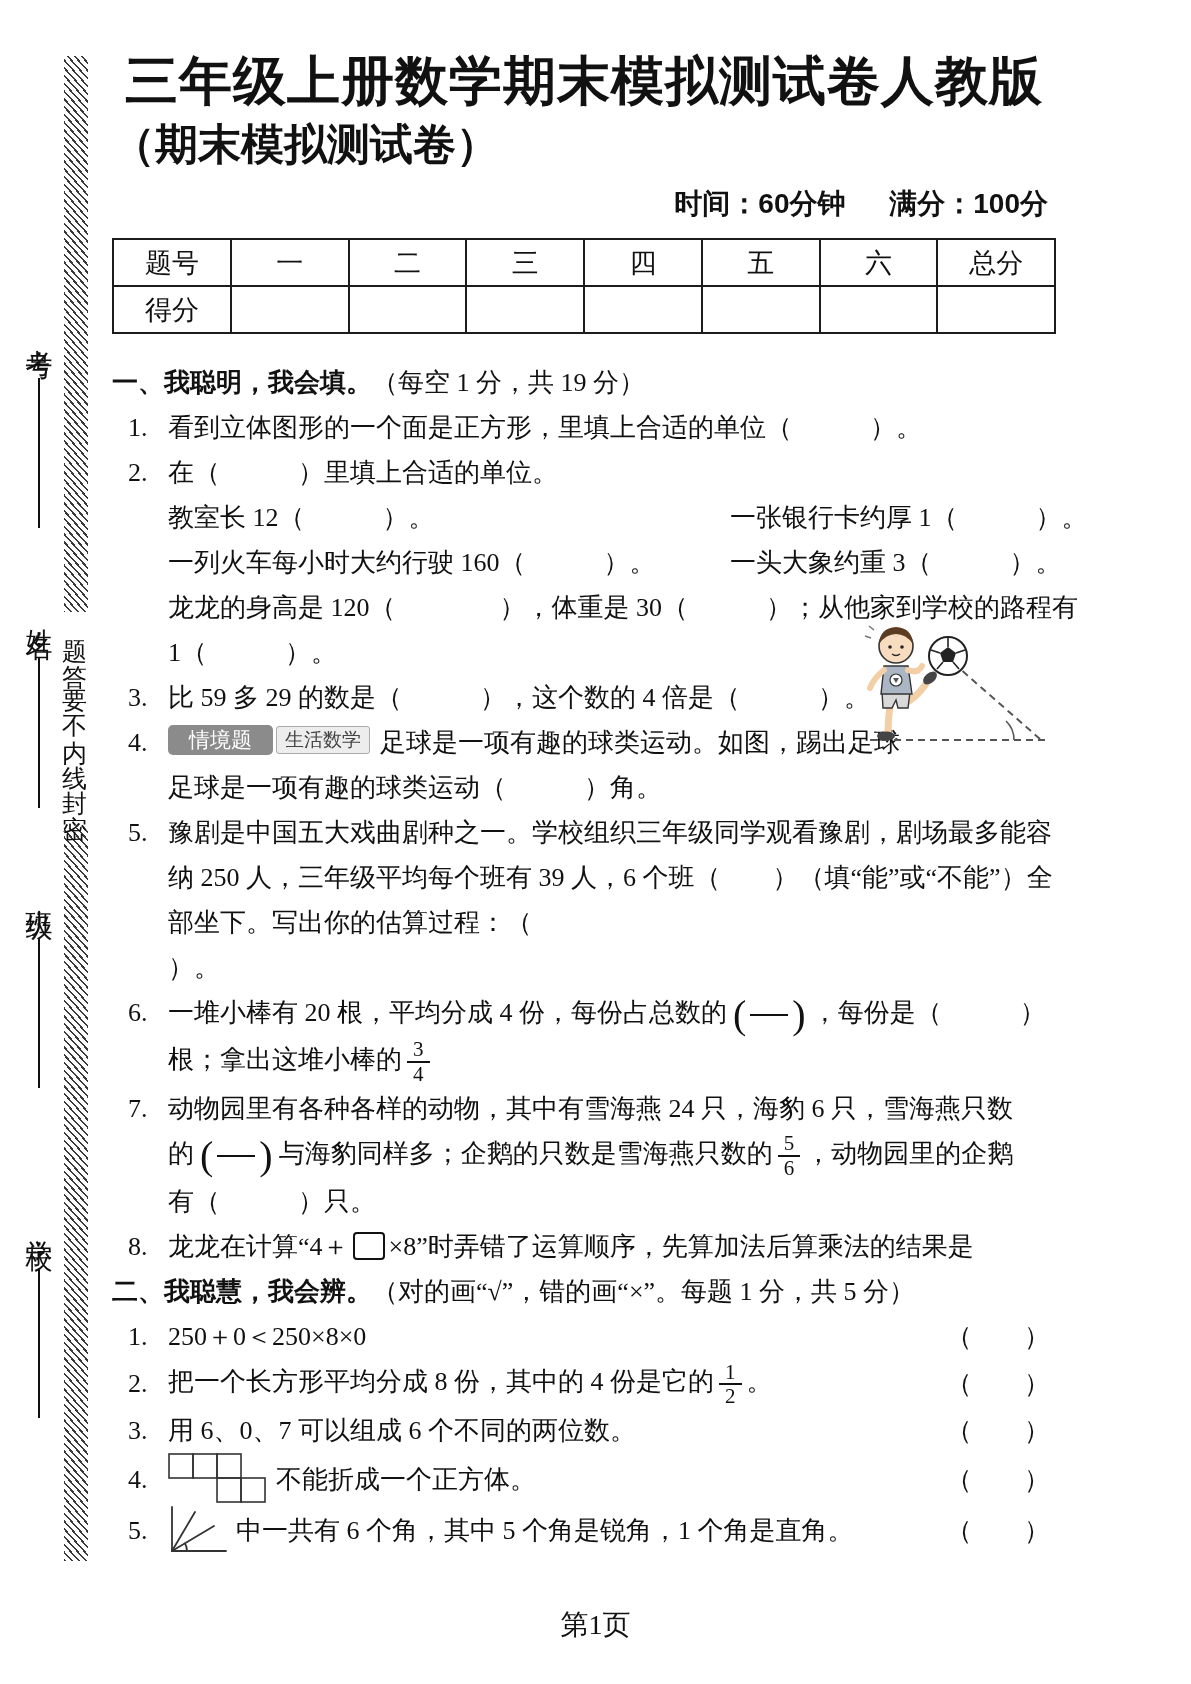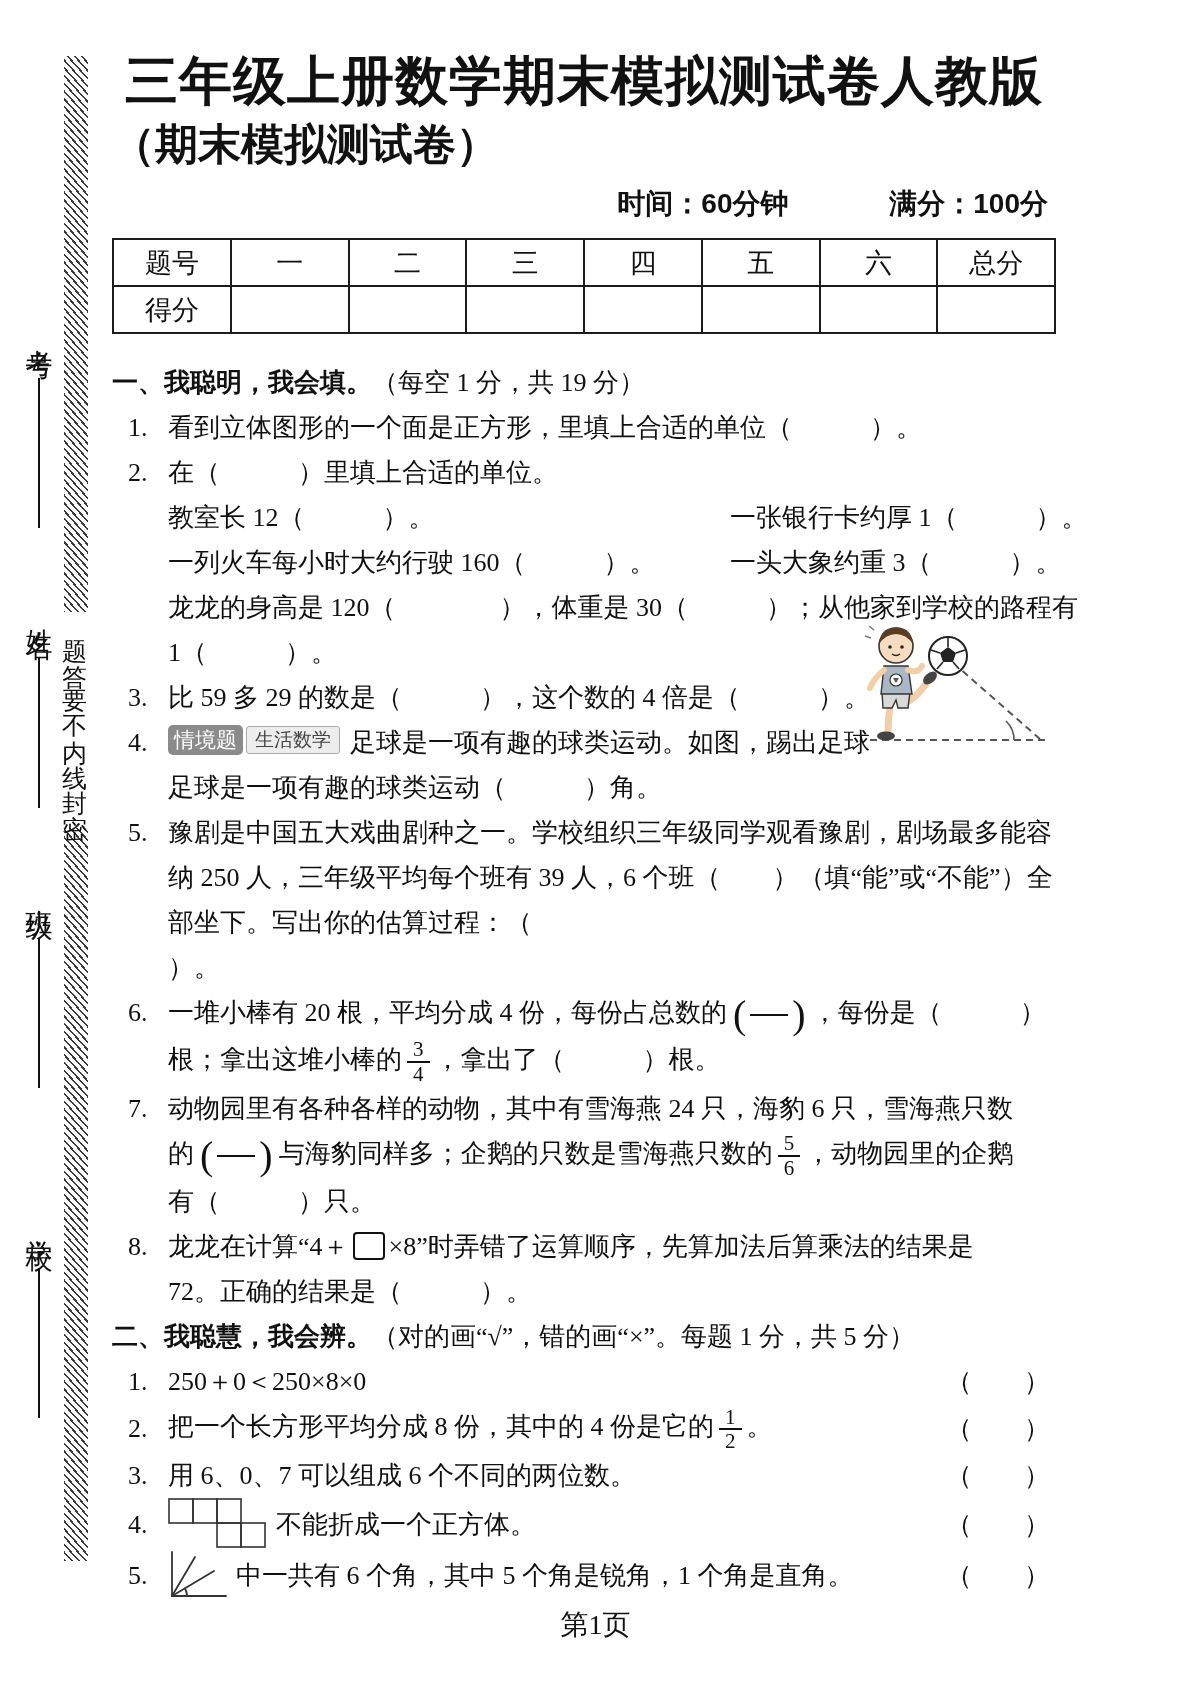--- a/index.html
+++ b/index.html
@@ -35,42 +35,42 @@
     font-size: 53px; line-height: 66px; text-align: center; white-space: nowrap; letter-spacing: 1px;
   }
   .subtitle {
     font-family: "Liberation Sans", sans-serif; font-weight: 900;
     font-size: 43px; line-height: 56px; margin-top: 2px; white-space: nowrap;
   }
   .meta {
     margin-top: 14px; text-align: right; padding-right: 8px;
     font-family: "Liberation Sans", sans-serif; font-weight: bold; font-size: 28px; line-height: 36px;
   }
-  .meta .sp { margin-left: 93px; }
+  .meta .sp { margin-left: 36px; }
 
   table.score { border-collapse: collapse; table-layout: fixed; width: 944px; margin: 16px auto 0; }
   table.score td { border: 2px solid #1c1c1c; height: 47px; text-align: center; font-size: 27px; }
 
   
   .content { margin-top: 26px; font-size: 26px; line-height: 45px; }
   .line { white-space: nowrap; }
   .qnum { display: inline-block; margin-left: 16px; width: 40px; flex: 0 0 auto; }
   .cont { margin-left: 56px; }
   .sec-head { font-family: "Liberation Sans", sans-serif; font-weight: bold; }
   .sec-note { font-family: "Liberation Serif", serif; font-weight: normal; }
 
   .two-col { margin-left: 56px; position: relative; white-space: nowrap; }
   .two-col .rcol { position: absolute; left: 562px; top: 0; }
 
   .q4 { position: relative; }
   .soccer-img { position: absolute; top: -104px; right: 0; width: 200px; height: 140px; }
 
   .badge-ctx {
     display: inline-block; font-family: "Liberation Sans", sans-serif; font-size: 21px; line-height: 30px;
-    padding: 0 6px; background: #8b8b8b; color: #fff; border-radius: 5px; margin-right: 3px; vertical-align: 4px;
+    padding: 0 21px; background: #8b8b8b; color: #fff; border-radius: 5px; margin-right: 3px; vertical-align: 4px;
   }
   .badge-sub {
     display: inline-block; font-family: "Liberation Sans", sans-serif; font-size: 19px; line-height: 26px;
     padding: 0 8px; background: #ededed; color: #444; border: 1px solid #aaa; border-radius: 3px;
     margin-right: 10px; vertical-align: 5px;
   }
 
   .frac { display: inline-flex; flex-direction: column; align-items: center; vertical-align: middle; line-height: 1.08; font-size: 21px; margin: 0 5px; }
   .frac .fn { padding: 0 6px; }
   .frac .fd { padding: 0 6px; border-top: 2px solid #111; }
@@ -225,42 +225,41 @@
         <span class="qnum">6.</span><span>一堆小棒有 20 根，平均分成 4 份，每份占总数的</span><span class="bfrac">
             <span class="bp">(</span>
             <span class="bbar"></span>
             <span class="bp">)</span>
           </span><span>，每份是（　　　）</span>
       </div>
       <div class="cont line">
         <span>根；拿出这堆小棒的</span><span class="frac">
             <span class="fn">3</span>
             <span class="fd">4</span>
-          </span><span>，拿出了（　　　）根。</span>
+          </span>
       </div>
 
       <div class="line">
         <span class="qnum">7.</span><span>动物园里有各种各样的动物，其中有雪海燕 24 只，海豹 6 只，雪海燕只数</span>
       </div>
       <div class="cont line">
         <span>的</span><span class="bfrac">
             <span class="bp">(</span>
             <span class="bbar"></span>
             <span class="bp">)</span>
           </span><span>与海豹同样多；企鹅的只数是雪海燕只数的</span><span class="frac">
             <span class="fn">5</span>
             <span class="fd">6</span>
           </span><span>，动物园里的企鹅</span>
       </div>
       <div class="cont line">有（　　　）只。</div>
 
       <div class="line">
         <span class="qnum">8.</span><span>龙龙在计算“4＋</span><span class="sbox"></span><span>×8”时弄错了运算顺序，先算加法后算乘法的结果是</span>
       </div>
-      <div class="cont line">72。正确的结果是（　　　）。</div>
 
       <div class="line">
         <span class="sec-head">二、我聪慧，我会辨。</span><span class="sec-note">（对的画“√”，错的画“×”。每题 1 分，共 5 分）</span>
       </div>
 
       <div class="judge">
         <span class="qnum">1.</span>
           <span>250＋0＜250×8×0</span>
         <span class="ans">（　　）</span>
       </div>

